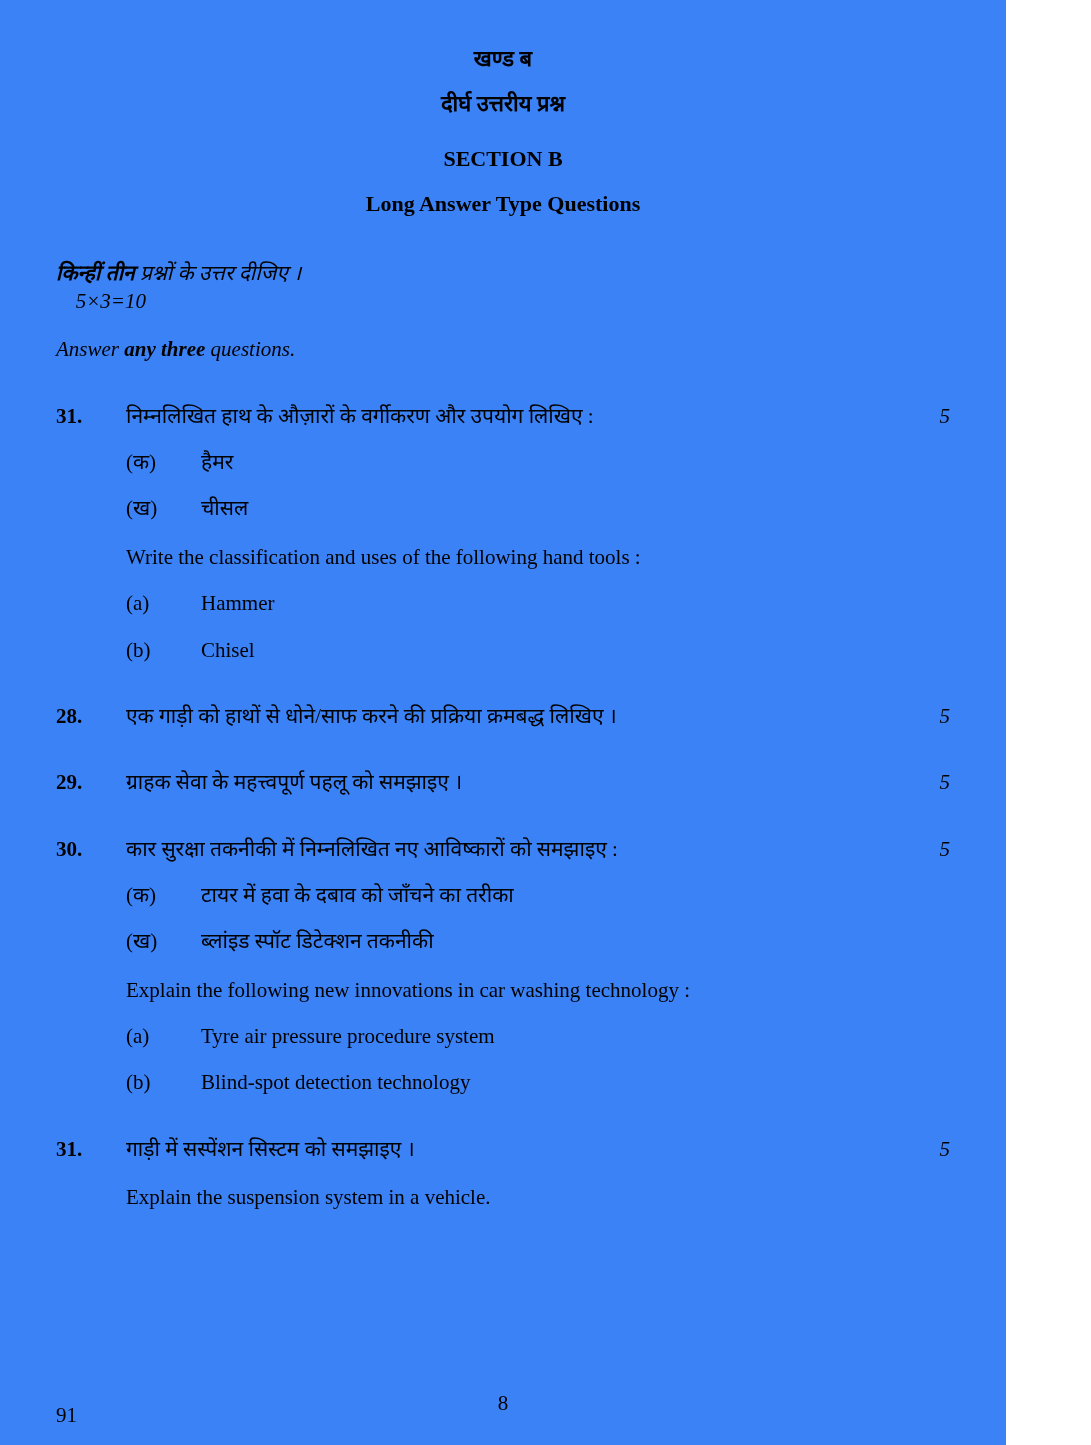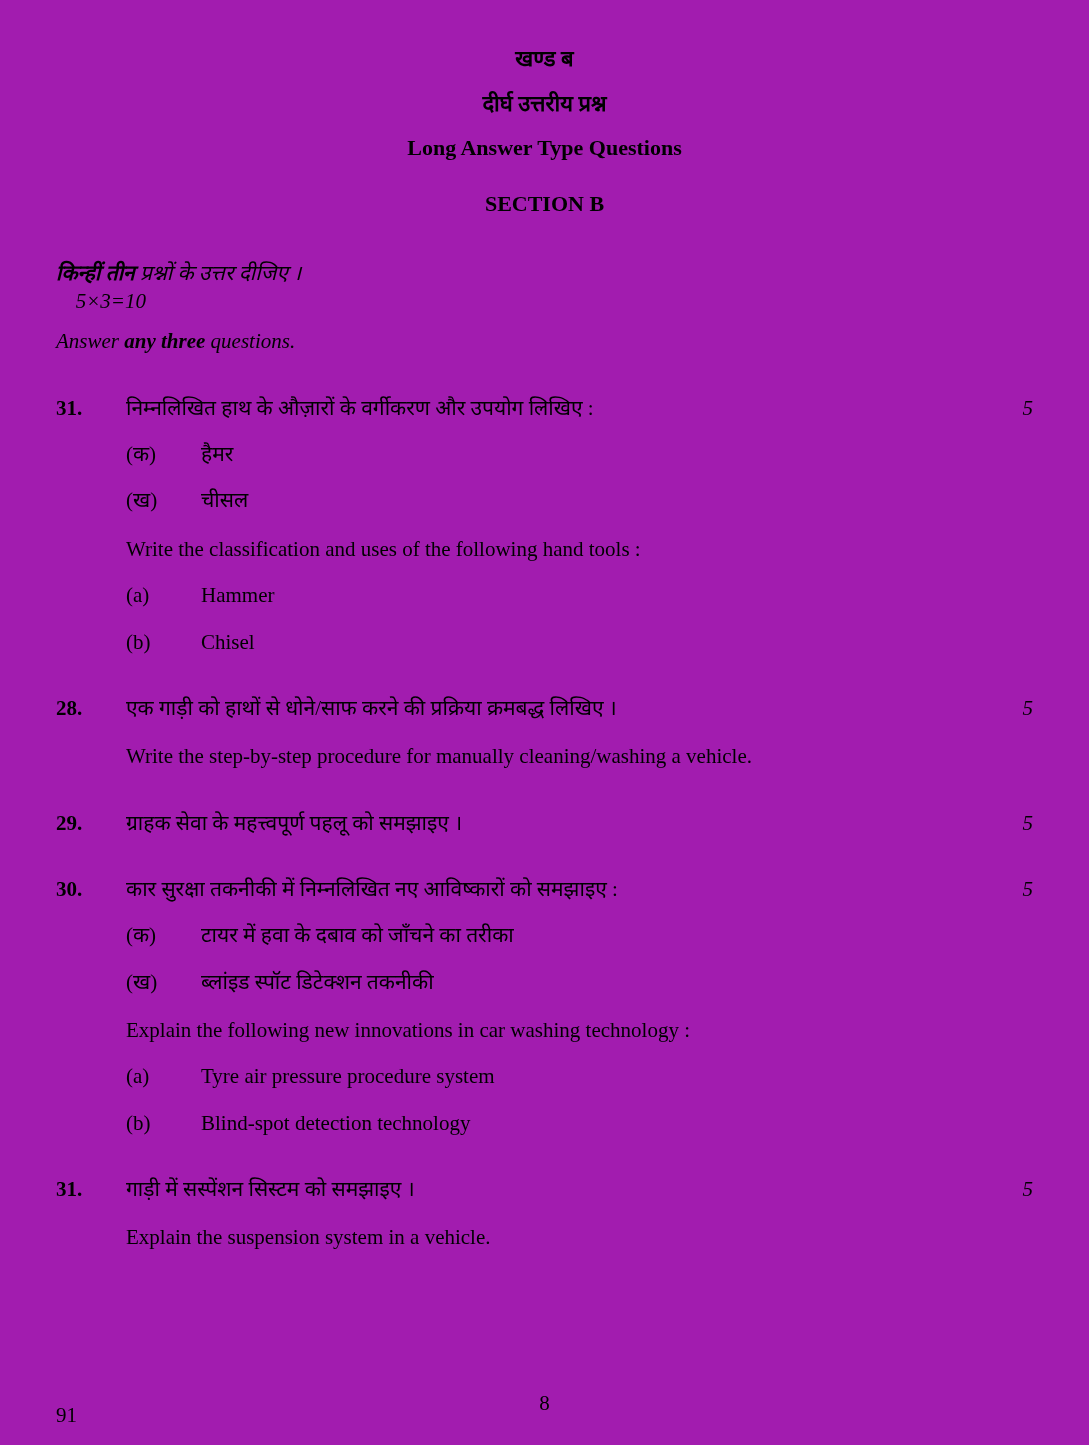--- a/index.html
+++ b/index.html
@@ -1,22 +1,22 @@
 <!DOCTYPE html>
 <html><head>
 <meta charset="utf-8">
 <style>
   html, body { margin: 0; padding: 0; background: #ffffff; }
   .page {
     position: relative;
-    width: 1089px;
+    width: 1006px;
     height: 1445px;
     box-sizing: border-box;
     padding: 44px 56px 30px 56px;
-    background: #a21caf;
+    background: #3b82f6;
     color: #000000;
     font-family: "Liberation Serif", "DejaVu Serif", serif;
     font-size: 21px;
     line-height: 1.35;
     overflow: hidden;
   }
   .center { text-align: center; }
   .bold { font-weight: bold; }
   .italic { font-style: italic; }
 
@@ -24,21 +24,21 @@
   .hd-gap { margin-top: 26px; }
 
   .instr-row {
     display: flex;
     align-items: baseline;
     margin-top: 40px;
     flex-direction: column;
   }
   .instr-hi { flex: 1; }
   .instr-marks { width: 90px; text-align: right; }
-  .instr-en { margin-top: 12px; }
+  .instr-en { margin-top: 20px; }
 
   .question { margin-top: 38px; }
   .q-row { display: flex; align-items: baseline; }
   .q-num { width: 70px; font-weight: bold; }
   .q-text { flex: 1; padding-right: 14px; }
   .q-marks { width: 36px; text-align: right; font-style: italic; }
 
   .q-body { margin-left: 70px; }
   .part-row { display: flex; align-items: baseline; margin-top: 18px; }
   .part-label { width: 75px; }
@@ -59,22 +59,22 @@
     text-align: center;
   }
 </style>
 </head>
 <body>
 
 <div class="page">
 
   <div class="center bold hd">खण्ड ब</div>
   <div class="center bold hd">दीर्घ उत्तरीय प्रश्न</div>
+  <div class="center bold hd hd-gap">SECTION B</div>
   <div class="center bold hd">Long Answer Type Questions</div>
-  <div class="center bold hd hd-gap">SECTION B</div>
 
   <div class="instr-row">
     <div class="instr-hi italic"><span class="bold">किन्हीं तीन</span><span> प्रश्नों के उत्तर दीजिए ।</span></div>
     <div class="instr-marks italic">5×3=10</div>
   </div>
   <div class="instr-en italic"><span>Answer </span><span class="bold">any three</span><span> questions.</span></div>
 
   <section class="question">
     <div class="q-row">
       <div class="q-num">31.</div>
@@ -100,23 +100,20 @@
         <div class="part-text">Chisel</div>
       </div>
     </div>
   </section>
 
   <section class="question">
     <div class="q-row">
       <div class="q-num">28.</div>
       <div class="q-text">एक गाड़ी को हाथों से धोने/साफ करने की प्रक्रिया क्रमबद्ध लिखिए ।</div>
       <div class="q-marks">5</div>
-    </div>
-    <div class="q-body">
-      <div class="q-eng just">Write the step-by-step procedure for manually cleaning/washing a vehicle.</div>
     </div>
   </section>
 
   <section class="question">
     <div class="q-row">
       <div class="q-num">29.</div>
       <div class="q-text">ग्राहक सेवा के महत्त्वपूर्ण पहलू को समझाइए ।</div>
       <div class="q-marks">5</div>
     </div>
   </section>

